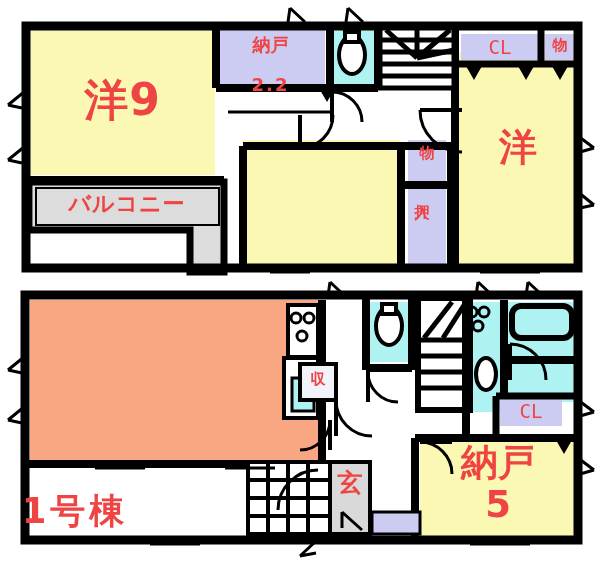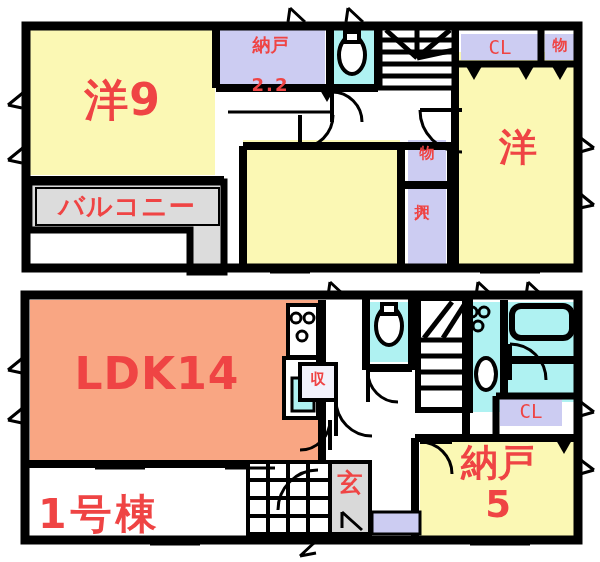--- a/index.html
+++ b/index.html
@@ -12,22 +12,22 @@
        white-space:nowrap;text-align:center;}
   .rm-big{font-size:44px;letter-spacing:1px;}
   .rm-ldk{font-size:44px;letter-spacing:1px;}
   .rm-med{font-size:38px;}
   .rm-nando5a{font-size:37px;}
   .rm-nando5b{font-size:37px;}
   .sm-nando{font-size:18px;}
   .sm-num{font-size:18px;}
   .tiny{font-size:15px;}
   .vlabel{font-size:15px;writing-mode:vertical-rl;text-orientation:upright;}
-  .bal{font-size:26px;letter-spacing:1px;}
-  .bldg{font-size:41px;letter-spacing:4px;padding-left:16px;}
+  .bal{font-size:22px;letter-spacing:1px;}
+  .bldg{font-size:35px;letter-spacing:4px;}
   .cl{font-size:19px;font-family:"DejaVu Sans Mono","Liberation Mono",monospace;font-weight:normal;}
   .genkan{font-size:25px;}
 </style>
 </head>
 <body>
 
 <div class="plan">
 
   <div class="svgwrap">
   <svg width="600" height="562" viewBox="0 0 600 562" xmlns="http://www.w3.org/2000/svg">
@@ -250,21 +250,20 @@
   <div class="lbl tiny" style="left:546px;top:38px;width:28px;">物</div>
 
 
   <div class="lbl tiny" style="left:411px;top:146px;width:32px;">物</div>
   <div class="lbl vlabel" style="left:414px;top:192px;">押入</div>
 
   <div class="lbl rm-med" style="left:490px;top:128px;width:56px;">洋</div>
 
   <div class="lbl bal" style="left:42px;top:193px;width:170px;">バルコニー</div>
 
-  <div class="lbl rm-ldk" style="left:62px;top:352px;width:190px;">LDK14</div>
 
   <div class="lbl tiny" style="left:303px;top:372px;width:30px;">収</div>
 
   <div class="lbl cl" style="left:503px;top:402px;width:56px;">CL</div>
 
   <div class="lbl genkan" style="left:333px;top:470px;width:34px;">玄</div>
 
   <div class="lbl rm-nando5a" style="left:448px;top:444px;width:100px;">納戸</div>
   <div class="lbl rm-nando5b" style="left:468px;top:486px;width:60px;">5</div>
 

